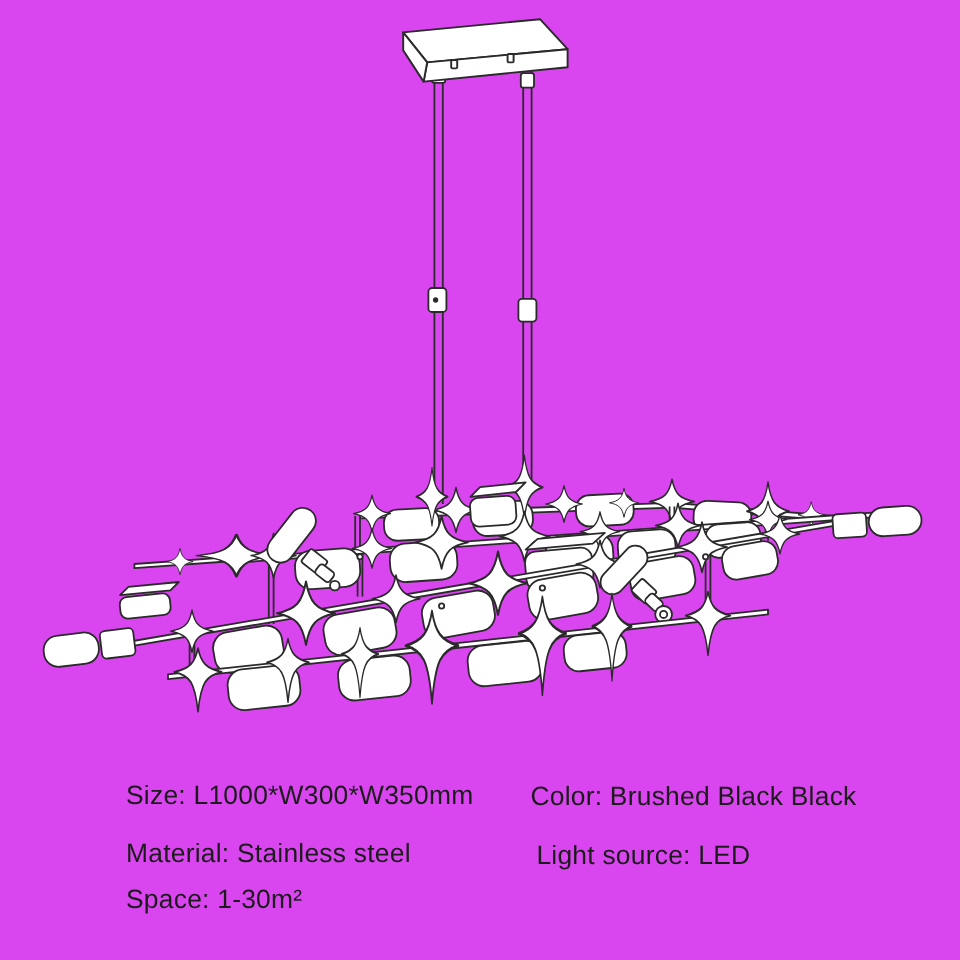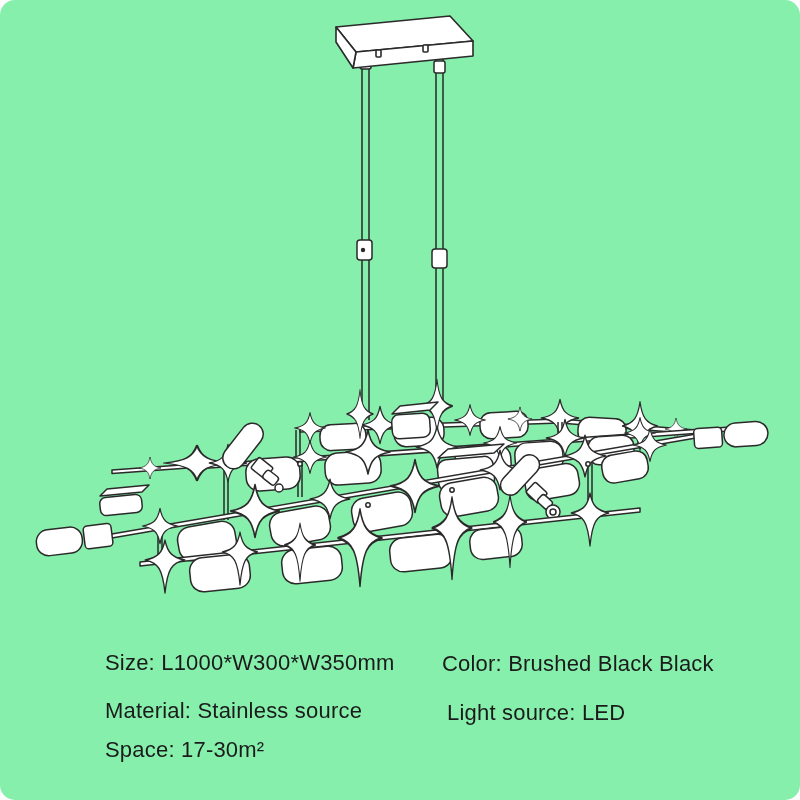--- a/index.html
+++ b/index.html
@@ -1,19 +1,18 @@
 <!DOCTYPE html>
 <html><head>
 <meta charset="utf-8">
 <style>
   html,body{margin:0;padding:0;background:#fdfdfd;}
   .stage{
-    position:relative;width:800px;height:800px;background:#86efac;overflow:hidden;
+    position:relative;width:800px;height:800px;background:#d946ef;overflow:hidden;
     font-family:"Liberation Sans",sans-serif;
-    border-radius:15px;
   }
   .drawing{position:absolute;left:0;top:0;}
   .spec{
     position:absolute;color:#1b1b1b;font-size:22px;line-height:26px;
     white-space:nowrap;letter-spacing:0.2px;
   }
   .spec-size{left:105px;top:650px;}
   .spec-color{left:442px;top:651px;}
   .spec-material{left:105px;top:698px;}
   .spec-light{left:447px;top:700px;text-align:right;}
@@ -181,18 +180,18 @@
         <circle cx="452" cy="490" r="2.2"></circle>
         <circle cx="588" cy="464" r="2.2"></circle>
         <circle cx="368" cy="505" r="2.2"></circle>
       </g>
     </g>
   </svg>
 
   <div>
     <div class="spec spec-size">Size: L1000*W300*W350mm</div>
     <div class="spec spec-color">Color: Brushed Black Black</div>
-    <div class="spec spec-material">Material: Stainless source</div>
+    <div class="spec spec-material">Material: Stainless steel</div>
     <div class="spec spec-light">Light source: LED</div>
-    <div class="spec spec-space">Space: 17-30m²</div>
+    <div class="spec spec-space">Space: 1-30m²</div>
   </div>
 
 </div>
 
 </body></html>

